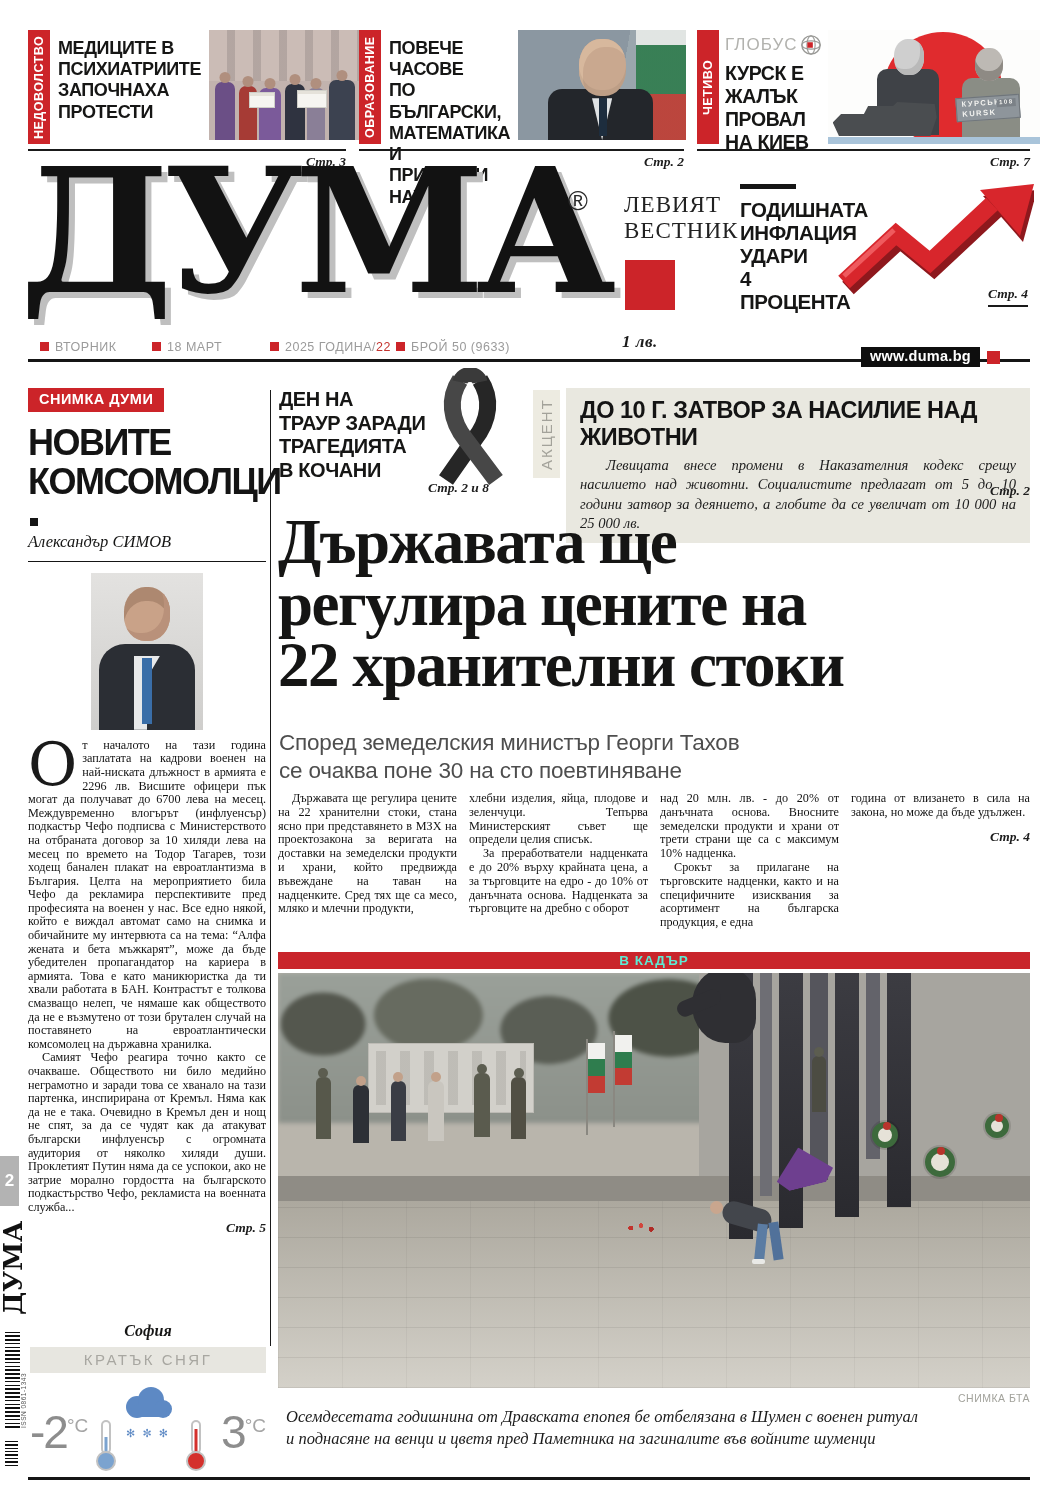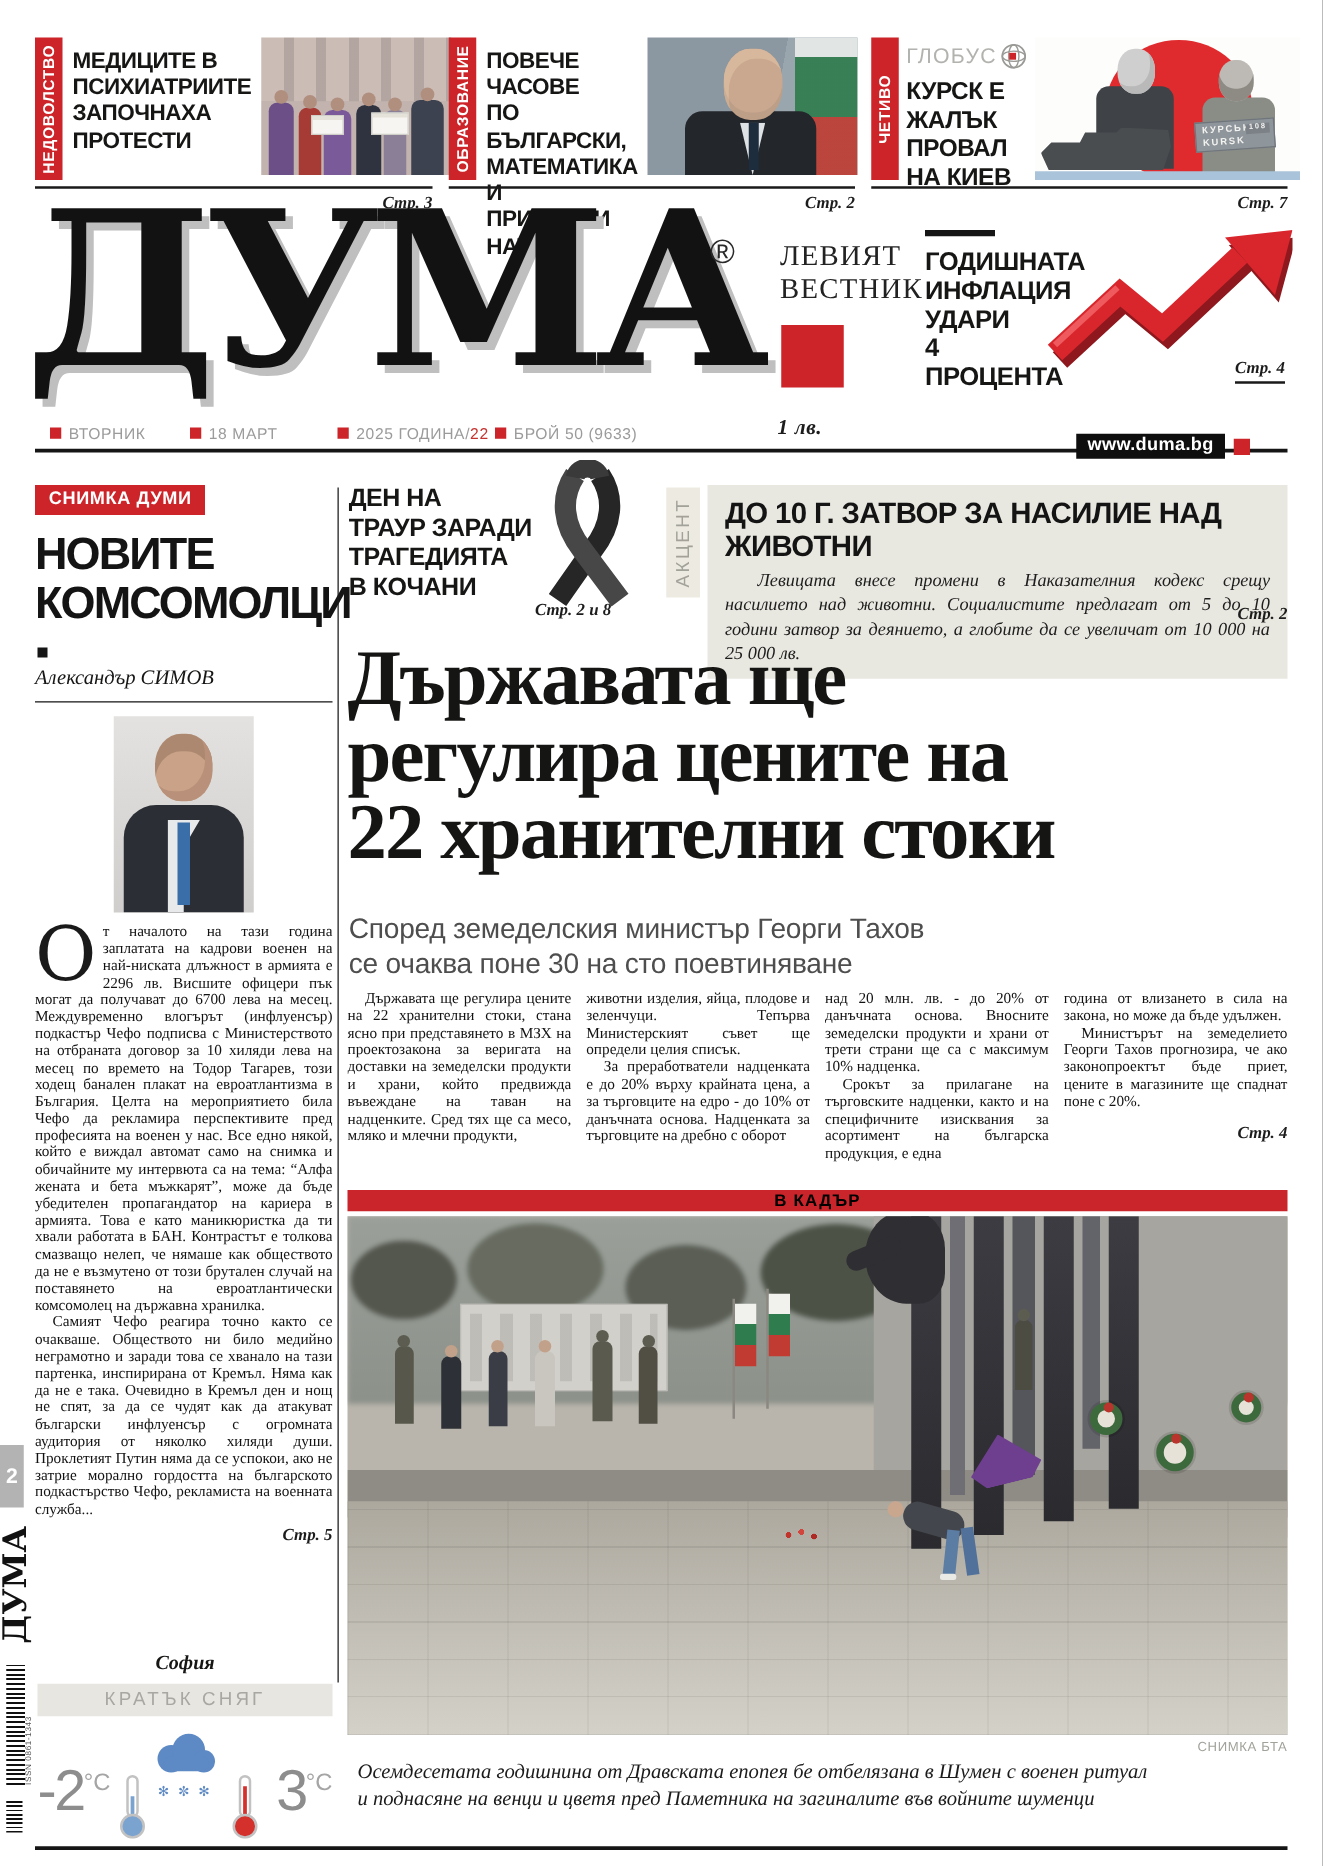--- a/index.html
+++ b/index.html
@@ -155,21 +155,21 @@
   .main-hl{left:278px;top:512px;width:740px;font-family:"Liberation Serif",serif;font-weight:bold;
            font-size:63px;line-height:.98;letter-spacing:-1.5px;color:#151514;}
   .main-sub{left:279px;top:729px;width:720px;font-size:22.5px;line-height:1.25;color:#4e4e4e;letter-spacing:-.2px;}
   .main-cols{left:278px;top:792px;width:752px;height:156px;display:flex;gap:12px;overflow:hidden;}
   .mcol{width:179px;font-family:"Liberation Serif",serif;font-size:12.2px;line-height:13.8px;
         text-align:justify;color:#121212;}
   .mcol p.ind{text-indent:14px;}
   .main-page{text-align:right;margin-top:10px;}
 
   
-  .kadar{left:278px;top:952px;width:752px;height:17px;background:#c9252b;color:#000000;font-weight:bold;
+  .kadar{left:278px;top:952px;width:752px;height:17px;background:#c9252b;color:#5eead4;font-weight:bold;
          font-size:13.5px;display:flex;align-items:center;justify-content:center;letter-spacing:1px;}
   .photo{left:278px;top:973px;width:752px;height:415px;overflow:hidden;background:#b9b5ac;}
   .ph-trees{position:absolute;left:0;top:0;width:100%;height:150px;filter:blur(2px);
     background:
       radial-gradient(70px 52px at 6% 34%, #54574e 60%, transparent 61%),
       radial-gradient(90px 60px at 20% 28%, #676b60 60%, transparent 61%),
       radial-gradient(80px 56px at 36% 38%, #5a5e55 60%, transparent 61%),
       radial-gradient(100px 64px at 52% 30%, #4d5247 60%, transparent 61%),
       radial-gradient(60px 48px at 66% 42%, #6a6e63 60%, transparent 61%),
       radial-gradient(90px 58px at 84% 30%, #585c52 60%, transparent 61%),
@@ -420,30 +420,29 @@
 регулира цените на
 22 хранителни стоки</h1>
   <div class="abs main-sub pre">Според земеделския министър Георги Тахов
 се очаква поне 30 на сто поевтиняване</div>
 
   <div class="abs main-cols">
     <div class="mcol">
       <p class="ind">Държавата ще регулира цените на 22 хранителни стоки, стана ясно при представянето в МЗХ на проектозакона за веригата на доставки на земеделски продукти и храни, който предвижда въвеждане на таван на надценките. Сред тях ще са месо, мляко и млечни продукти,</p>
     </div>
     <div class="mcol">
-      <p>животни изделия, яйца, плодове и зеленчуци. Тепърва Министерският съвет ще определи целия списък.</p>
+      <p>хлебни изделия, яйца, плодове и зеленчуци. Тепърва Министерският съвет ще определи целия списък.</p>
       <p class="ind">За преработватели надценката е до 20% върху крайната цена, а за търговците на едро - до 10% от данъчната основа. Надценката за търговците на дребно с оборот</p>
     </div>
     <div class="mcol">
       <p>над 20 млн. лв. - до 20% от данъчната основа. Вносните земеделски продукти и храни от трети страни ще са с максимум 10% надценка.</p>
       <p class="ind">Срокът за прилагане на търговските надценки, както и на специфичните изисквания за асортимент на българска продукция, е една</p>
     </div>
     <div class="mcol">
       <p>година от влизането в сила на закона, но може да бъде удължен.</p>
-      <p class="ind">Министърът на земеделието Георги Тахов прогнозира, че ако законопроектът бъде приет, цените в магазините ще спаднат поне с 20%.</p>
       <div class="main-page pageref">Стр. 4</div>
     </div>
   </div>
 
   <div class="abs kadar">В КАДЪР</div>
 
   <div class="abs photo">
     <div class="ph-trees"></div>
     <div class="ph-bldg">
         <div class="wgrid"></div>

